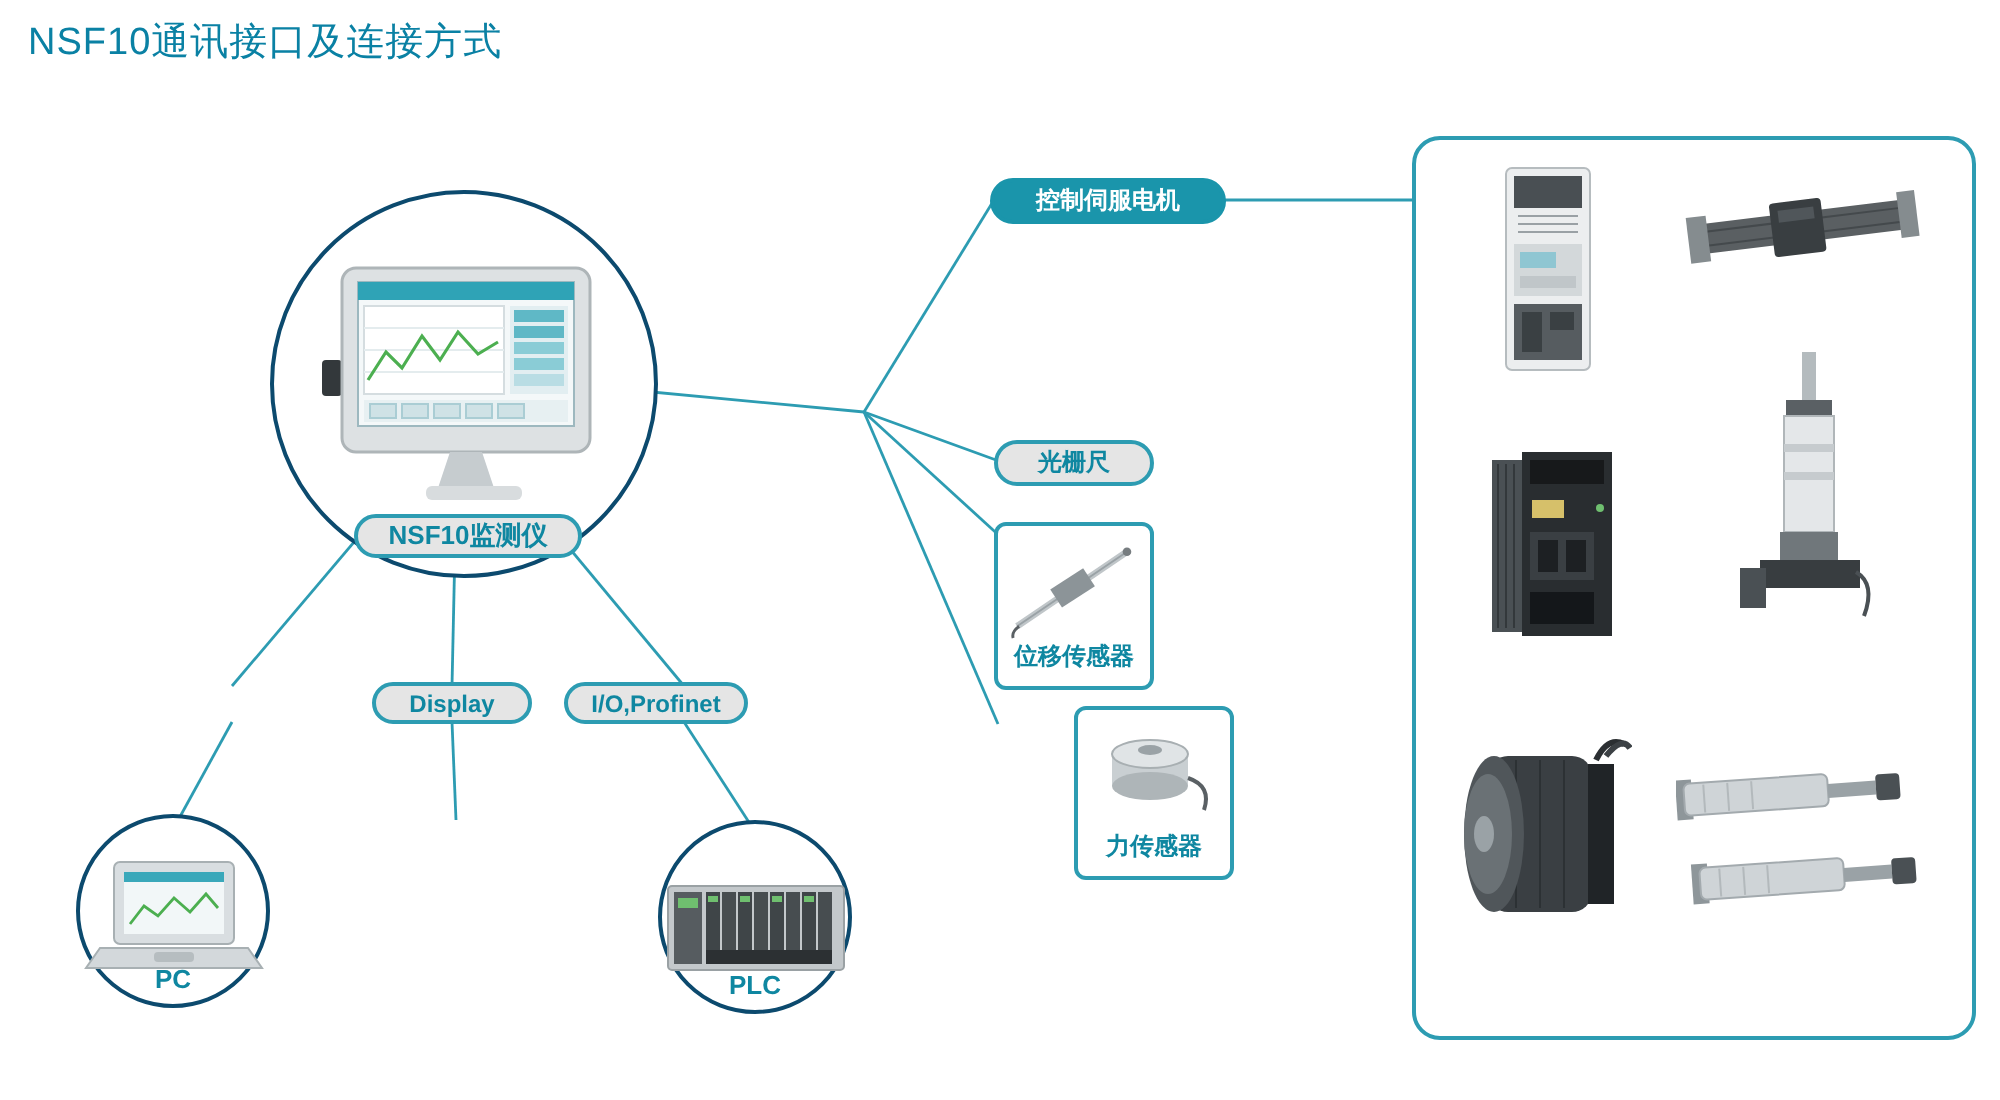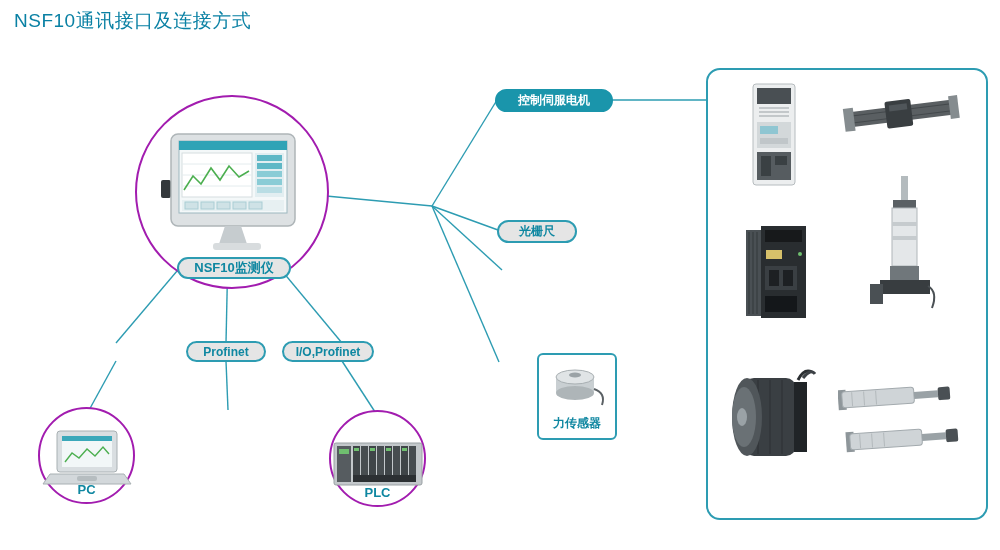--- a/index.html
+++ b/index.html
@@ -2,21 +2,21 @@
 <html><head>
 <meta charset="utf-8">
 <style>
   * { margin:0; padding:0; box-sizing:border-box; }
   html,body { background:#ffffff; }
   body { font-family:"Liberation Sans", sans-serif; }
   .stage { position:relative; width:1000px; height:550px; background:#fff; overflow:hidden; }
   .title { position:absolute; left:14px; top:8px; font-size:19px; font-weight:normal; color:#0a81a4; letter-spacing:.5px; }
   .wires { position:absolute; left:0; top:0; width:1000px; height:550px; pointer-events:none; }
   .wires line { stroke:#2d9cb2; stroke-width:1.4; }
-  .circle { position:absolute; background:#fff; border:2px solid #a21caf; border-radius:50%; display:flex; align-items:center; justify-content:center; }
+  .circle { position:absolute; background:#fff; border:2px solid #0c4a6e; border-radius:50%; display:flex; align-items:center; justify-content:center; }
   .hub { left:135px; top:95px; width:194px; height:194px; }
   .pill { position:absolute; background:#e5e5e5; border:2px solid #2d9cb2; border-radius:12px; color:#0f87a1; font-weight:bold; font-size:12px; display:flex; align-items:center; justify-content:center; white-space:nowrap; }
   .pill.filled { background:#1a95ab; border-color:#1a95ab; color:#ffffff; }
   .hub-label { left:177px; top:257px; width:114px; height:22px; font-size:13px; }
   .if-usb { left:62px;  top:341px; width:108px; height:21px; }
   .if-can { left:186px; top:341px; width:80px;  height:21px; }
   .if-io  { left:282px; top:341px; width:92px;  height:21px; }
   .servo-label { left:495px; top:89px; width:118px; height:23px; }
   .scale-label { left:497px; top:220px; width:80px; height:23px; }
   .dev { width:97px; height:97px; flex-direction:column; }
@@ -82,21 +82,21 @@
       <rect x="44" y="72" width="13" height="7" fill="#cfe2e6" stroke="#aacdd4"></rect>
       <rect x="60" y="72" width="13" height="7" fill="#cfe2e6" stroke="#aacdd4"></rect>
       <rect x="76" y="72" width="13" height="7" fill="#cfe2e6" stroke="#aacdd4"></rect>
       <rect x="92" y="72" width="13" height="7" fill="#cfe2e6" stroke="#aacdd4"></rect>
       <path d="M68 96 L84 96 L90 114 L62 114 Z" fill="#c6cccf"></path>
       <rect x="56" y="113" width="48" height="7" rx="3" fill="#d8dcde"></rect>
     </svg>
   </div>
   <div class="pill hub-label">NSF10监测仪</div>
 
-  <div class="pill if-can">Profinet</div>
+  <div class="pill if-can">Display</div>
   <div class="pill if-io">I/O,Profinet</div>
 
   <div class="circle dev dev-pc">
     <svg width="92" height="62" viewBox="0 0 92 62">
       <rect x="16" y="3" width="60" height="41" rx="3" fill="#d9dee1" stroke="#a8b0b3"></rect>
       <rect x="21" y="8" width="50" height="31" fill="#f2f7f8"></rect>
       <rect x="21" y="8" width="50" height="5" fill="#3aa8ba"></rect>
       <polyline points="24,34 31,25 38,30 46,21 54,28 62,19 68,26" fill="none" stroke="#4caf50" stroke-width="1.4"></polyline>
       <path d="M9 46 L83 46 L90 56 L2 56 Z" fill="#d3d8db" stroke="#a8b0b3"></path>
       <rect x="36" y="48" width="20" height="5" rx="2" fill="#b6bdc0"></rect>
@@ -123,20 +123,30 @@
       <rect x="56" y="17" width="5" height="3" fill="#6fbf6f"></rect>
       <rect x="72" y="17" width="5" height="3" fill="#6fbf6f"></rect>
       <rect x="23" y="44" width="63" height="7" fill="#2c3033"></rect>
     </svg>
     <div class="devlabel">PLC</div>
   </div>
 
   <div class="pill filled servo-label">控制伺服电机</div>
   <div class="pill scale-label">光栅尺</div>
 
+  <div class="sensor-box sensor-disp">
+    <svg width="70" height="52" viewBox="0 0 70 52">
+      <line x1="6" y1="45" x2="62" y2="7" stroke="#c0c6c9" stroke-width="3.5"></line>
+      <line x1="6" y1="45" x2="62" y2="7" stroke="#9aa2a6" stroke-width="1"></line>
+      <rect x="24" y="20" width="20" height="11" fill="#8c9498" transform="rotate(-33 34 25)"></rect>
+      <circle cx="62" cy="7" r="2.2" fill="#777d80"></circle>
+      <path d="M7 45 q-4 3 -3 6" stroke="#5a6064" stroke-width="1.5" fill="none"></path>
+    </svg>
+    <div class="sensor-label">位移传感器</div>
+  </div>
 
   <div class="sensor-box sensor-force">
     <svg width="70" height="52" viewBox="0 0 70 52">
       <rect x="14" y="16" width="38" height="16" fill="#c9cfd2"></rect>
       <ellipse cx="33" cy="32" rx="19" ry="7" fill="#aeb5b8"></ellipse>
       <ellipse cx="33" cy="16" rx="19" ry="7" fill="#e0e4e6" stroke="#a8afb2"></ellipse>
       <ellipse cx="33" cy="14" rx="6" ry="2.5" fill="#9aa2a6"></ellipse>
       <path d="M52 28 q12 4 8 16" stroke="#5a6064" stroke-width="2" fill="none"></path>
     </svg>
     <div class="sensor-label">力传感器</div>

